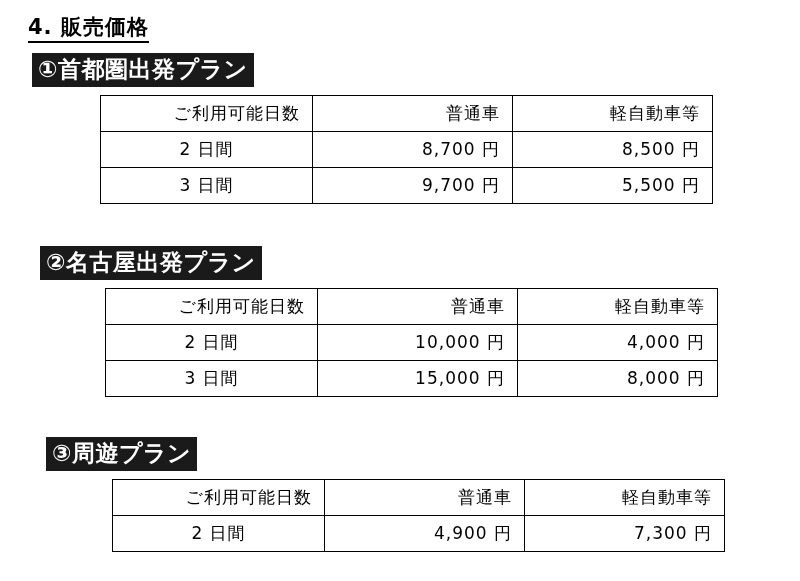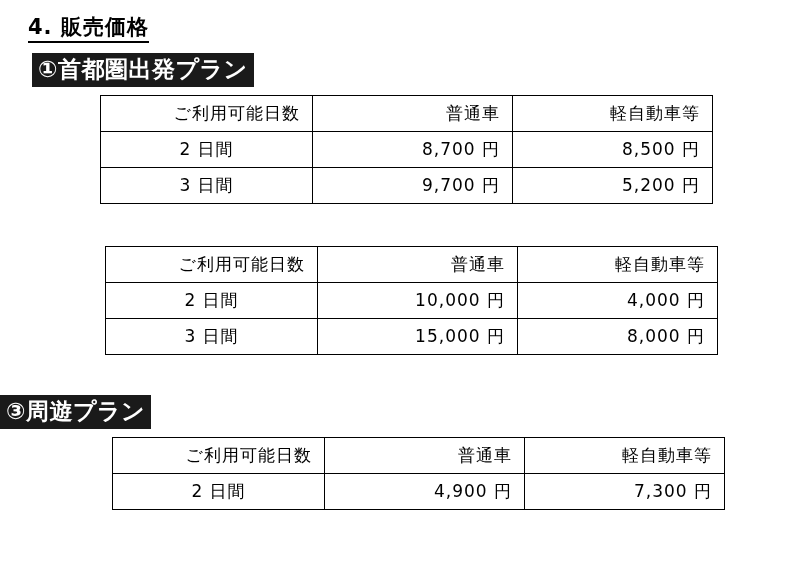--- a/index.html
+++ b/index.html
@@ -44,21 +44,21 @@
     background: #1a1a1a;
     color: #ffffff;
     font-size: 23px;
     font-weight: bold;
     padding: 2px 6px 3px 6px;
     letter-spacing: 0.5px;
     line-height: 1.25;
   }
   .sec1 .section-title { margin-left: 32px; }
   .sec2 .section-title { margin-left: 40px; }
-  .sec3 .section-title { }
+  .sec3 .section-title { margin-left: 46px; }
 
   table.price {
     border-collapse: collapse;
     margin-top: 8px;
     table-layout: fixed;
   }
   .sec1 table.price { margin-left: 100px; }
   .sec2 table.price { margin-left: 105px; }
   .sec3 table.price { margin-left: 112px; }
 
@@ -104,27 +104,28 @@
           <td class="col-light">軽自動車等</td>
         </tr>
         <tr class="body">
           <td class="col-days">2 日間</td>
           <td class="col-normal">8,700 円</td>
           <td class="col-light">8,500 円</td>
         </tr>
         <tr class="body">
           <td class="col-days">3 日間</td>
           <td class="col-normal">9,700 円</td>
-          <td class="col-light">5,200 円</td>
+          <td class="col-light">5,500 円</td>
         </tr>
       </tbody>
     </table>
   </div>
 
   <div class="section sec2">
+    <div class="section-title">②名古屋出発プラン</div>
     <table class="price">
       <tbody>
         <tr class="head">
           <td class="col-days">ご利用可能日数</td>
           <td class="col-normal">普通車</td>
           <td class="col-light">軽自動車等</td>
         </tr>
         <tr class="body">
           <td class="col-days">2 日間</td>
           <td class="col-normal">10,000 円</td>

